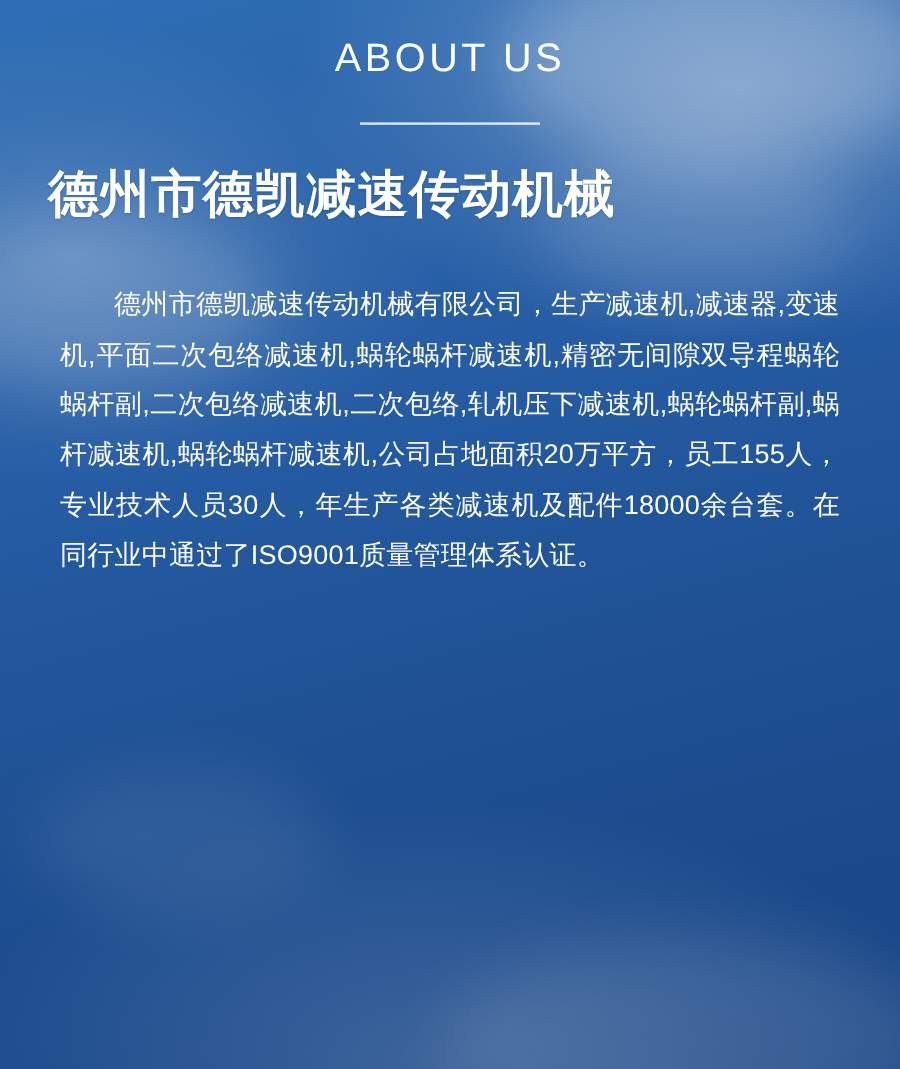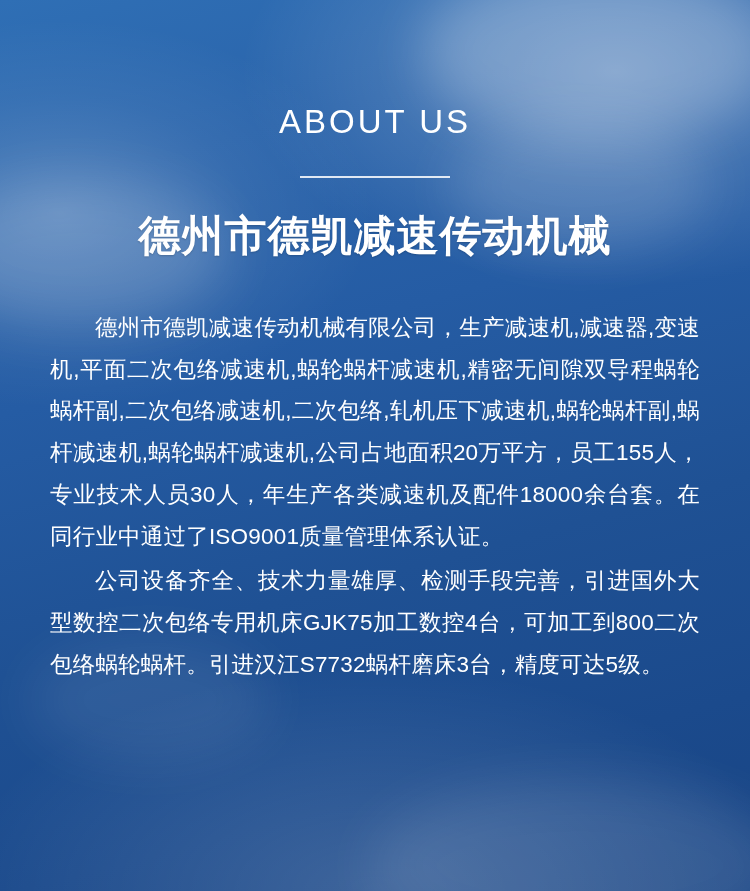--- a/index.html
+++ b/index.html
@@ -37,39 +37,39 @@
   .c5 { width: 420px; height: 170px; bottom: -60px; right: -40px; background: rgba(255,255,255,0.10); }
 
   .content {
     position: relative;
     z-index: 2;
     padding: 0 40px;
     box-sizing: border-box;
   }
 
   .eyebrow {
-    margin-top: 104px;
+    margin-top: 30px;
     text-align: center;
     color: #ffffff;
     font-size: 33px;
     letter-spacing: 3px;
     font-weight: 400;
     line-height: 1.1;
   }
 
   .divider {
     width: 150px;
     height: 2px;
     background: rgba(255,255,255,0.85);
     margin: 36px auto 0 auto;
   }
 
   .title {
     margin-top: 32px;
-    text-align: center;
+    text-align: left;
     color: #ffffff;
     font-size: 42px;
     font-weight: bold;
     letter-spacing: 1px;
     line-height: 1.25;
     text-shadow: 0 1px 2px rgba(0,0,0,0.18);
   }
 
   .body-block {
     margin-top: 44px;
@@ -97,16 +97,15 @@
   <div class="cloud c4"></div>
   <div class="cloud c5"></div>
 
   <div class="content">
     <div class="eyebrow">ABOUT US</div>
     <div class="divider"></div>
     <h1 class="title">德州市德凯减速传动机械</h1>
 
     <div class="body-block">
       <p class="para">德州市德凯减速传动机械有限公司，生产减速机,减速器,变速机,平面二次包络减速机,蜗轮蜗杆减速机,精密无间隙双导程蜗轮蜗杆副,二次包络减速机,二次包络,轧机压下减速机,蜗轮蜗杆副,蜗杆减速机,蜗轮蜗杆减速机,公司占地面积20万平方，员工155人，专业技术人员30人，年生产各类减速机及配件18000余台套。在同行业中通过了ISO9001质量管理体系认证。</p>
-      <p class="para">公司设备齐全、技术力量雄厚、检测手段完善，引进国外大型数控二次包络专用机床GJK75加工数控4台，可加工到800二次包络蜗轮蜗杆。引进汉江S7732蜗杆磨床3台，精度可达5级。</p>
     </div>
   </div>
 </div>
 
 </body></html>

